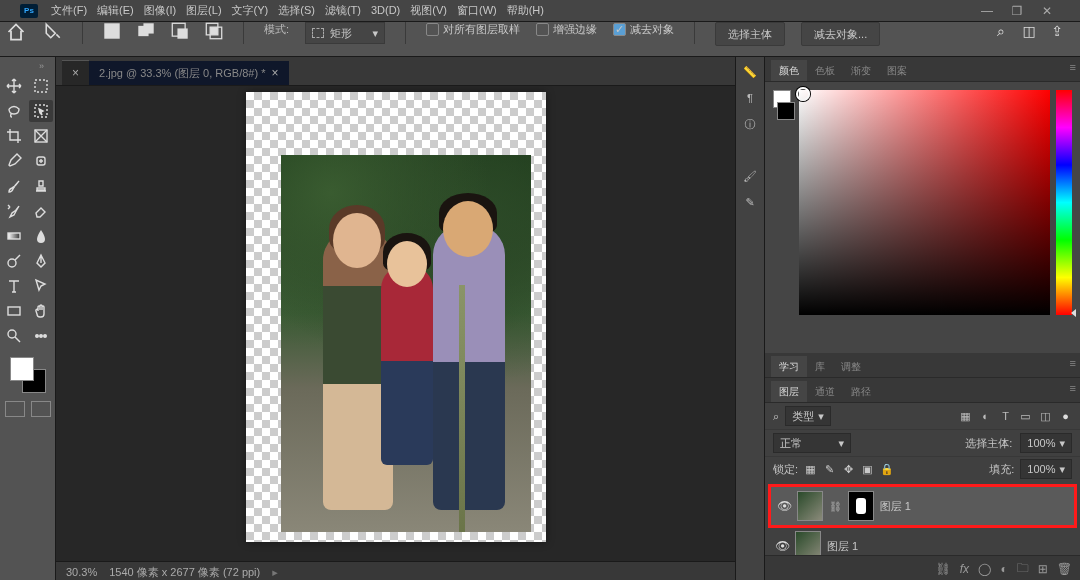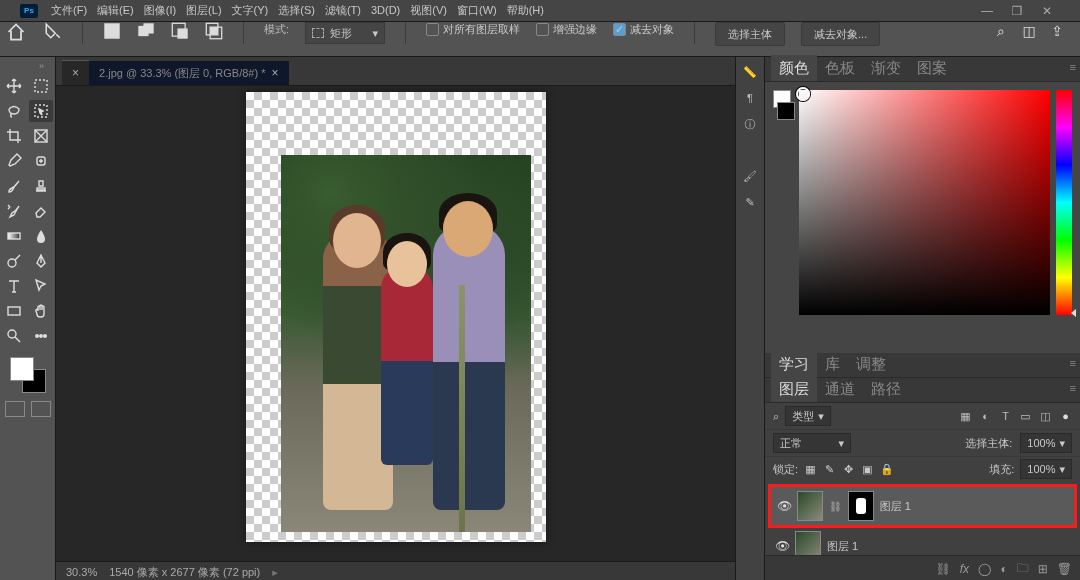--- a/index.html
+++ b/index.html
@@ -51,21 +51,21 @@
 .p2hair{position:absolute;left:102px;top:78px;width:48px;height:38px;background:#1a1410;border-radius:50% 50% 20% 20%}
 .p3{left:152px;top:70px;width:72px;height:285px;background:linear-gradient(180deg,#9a8fb8 0%,#9a8fb8 48%,#2a3850 48%,#2a3850 100%);border-radius:30px 30px 8px 8px}
 .p3h{position:absolute;left:162px;top:46px;width:50px;height:56px;background:#d9a874;border-radius:50%}
 .p3hair{position:absolute;left:158px;top:38px;width:58px;height:40px;background:#1a1410;border-radius:50% 50% 20% 20%}
 .pole{position:absolute;left:178px;top:130px;width:6px;height:250px;background:linear-gradient(180deg,#8a9468,#6a7448)}
 .statusbar{height:20px;background:#383838;display:flex;align-items:center;padding:0 10px;gap:12px;font-size:11px;color:#aaa;border-top:1px solid #1a1a1a}
 .mid-strip{width:28px;background:#424242;border-left:1px solid #1a1a1a;border-right:1px solid #1a1a1a;display:flex;flex-direction:column;align-items:center;padding-top:6px;gap:8px}
 .mid-ico{width:18px;height:18px;display:flex;align-items:center;justify-content:center;color:#bbb;cursor:pointer}
 .panels{width:315px;background:#454545;display:flex;flex-direction:column}
 .panel-tabs{height:24px;display:flex;align-items:flex-end;padding:0 6px;background:#383838;border-bottom:1px solid #2a2a2a;position:relative}
-.ptab{padding:4px 8px 3px;font-size:15px;color:#888;cursor:pointer}
+.ptab{padding:4px 8px 3px;font-size:10px;color:#888;cursor:pointer}
 .ptab.active{color:#ddd;background:#454545}
 .panel-menu{position:absolute;right:4px;top:4px;font-size:11px;color:#888;cursor:pointer}
 .color-panel{height:255px;padding:8px;display:flex;gap:6px;position:relative}
 .color-sw{width:20px;display:flex;flex-direction:column;gap:2px}
 .csw{width:16px;height:16px;border:1px solid #888}
 .csw.fg{background:#fff}
 .csw.bg{background:#000;margin-left:4px;margin-top:-8px}
 .color-field{flex:1;height:225px;position:relative;background:linear-gradient(to right,#fff,#f00);cursor:crosshair}
 .color-field::after{content:"";position:absolute;inset:0;background:linear-gradient(to top,#000,transparent)}
 .color-cursor{position:absolute;top:-3px;left:-3px;width:10px;height:10px;border:2px solid #fff;border-radius:50%;box-shadow:0 0 0 1px #000}

